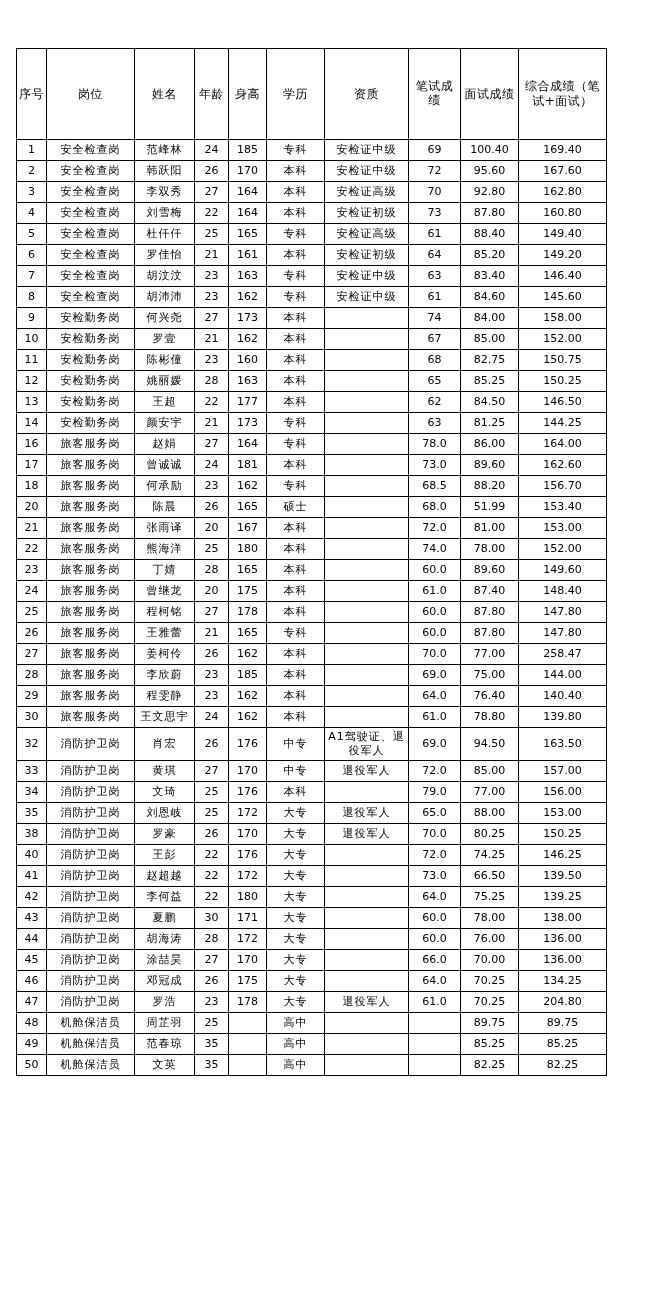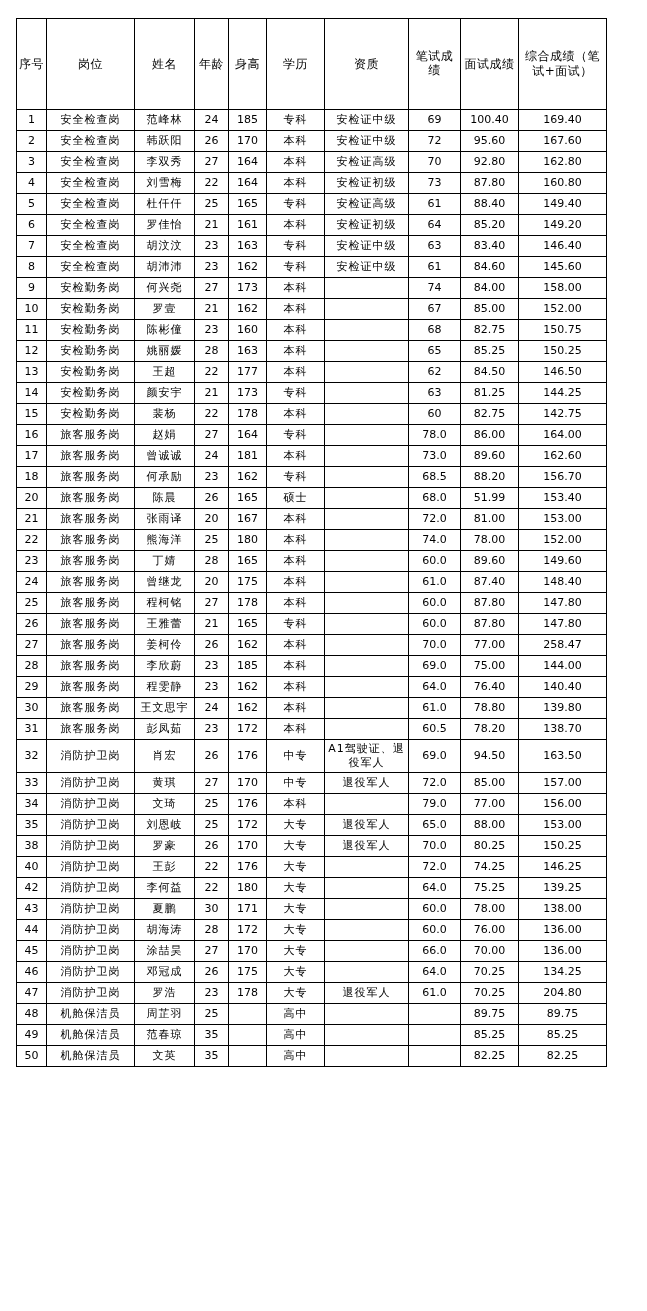--- a/index.html
+++ b/index.html
@@ -15,20 +15,21 @@
     width: 647px;
     height: 1311px;
     position: relative;
     box-sizing: border-box;
     padding: 18px 16px 14px 16px;
   }
   table.grid {
     border-collapse: collapse;
     width: 576px;
     table-layout: fixed;
+    margin-top: 30px;
   }
   table.grid th, table.grid td {
     border: 1px solid #000000;
     text-align: center;
     vertical-align: middle;
     font-size: 11px;
     line-height: 1.25;
     padding: 2px 1px;
     font-family: "DejaVu Sans", "Liberation Sans", sans-serif;
   }
@@ -257,32 +258,20 @@
           <td class="name">颜安宇</td>
           <td class="num">21</td>
           <td class="num">173</td>
           <td class="edu">专科</td>
           <td class="qual"></td>
           <td class="score">63</td>
           <td class="score">81.25</td>
           <td class="score">144.25</td>
         </tr>
         <tr>
-          <td class="num">15</td>
-          <td class="post">安检勤务岗</td>
-          <td class="name">裴杨</td>
-          <td class="num">22</td>
-          <td class="num">178</td>
-          <td class="edu">本科</td>
-          <td class="qual"></td>
-          <td class="score">60</td>
-          <td class="score">82.75</td>
-          <td class="score">142.75</td>
-        </tr>
-        <tr>
           <td class="num">16</td>
           <td class="post">旅客服务岗</td>
           <td class="name">赵娟</td>
           <td class="num">27</td>
           <td class="num">164</td>
           <td class="edu">专科</td>
           <td class="qual"></td>
           <td class="score">78.0</td>
           <td class="score">86.00</td>
           <td class="score">164.00</td>
@@ -435,32 +424,20 @@
           <td class="num">30</td>
           <td class="post">旅客服务岗</td>
           <td class="name">王文思宇</td>
           <td class="num">24</td>
           <td class="num">162</td>
           <td class="edu">本科</td>
           <td class="qual"></td>
           <td class="score">61.0</td>
           <td class="score">78.80</td>
           <td class="score">139.80</td>
-        </tr>
-        <tr>
-          <td class="num">31</td>
-          <td class="post">旅客服务岗</td>
-          <td class="name">彭凤茹</td>
-          <td class="num">23</td>
-          <td class="num">172</td>
-          <td class="edu">本科</td>
-          <td class="qual"></td>
-          <td class="score">60.5</td>
-          <td class="score">78.20</td>
-          <td class="score">138.70</td>
         </tr>
         <tr>
           <td class="num">32</td>
           <td class="post">消防护卫岗</td>
           <td class="name">肖宏</td>
           <td class="num">26</td>
           <td class="num">176</td>
           <td class="edu">中专</td>
           <td class="qual">A1驾驶证、退役军人</td>
           <td class="score">69.0</td>
@@ -521,20 +498,32 @@
           <td class="name">王彭</td>
           <td class="num">22</td>
           <td class="num">176</td>
           <td class="edu">大专</td>
           <td class="qual"></td>
           <td class="score">72.0</td>
           <td class="score">74.25</td>
           <td class="score">146.25</td>
         </tr>
         <tr>
+          <td class="num">41</td>
+          <td class="post">消防护卫岗</td>
+          <td class="name">赵超越</td>
+          <td class="num">22</td>
+          <td class="num">172</td>
+          <td class="edu">大专</td>
+          <td class="qual"></td>
+          <td class="score">73.0</td>
+          <td class="score">66.50</td>
+          <td class="score">139.50</td>
+        </tr>
+        <tr>
           <td class="num">42</td>
           <td class="post">消防护卫岗</td>
           <td class="name">李何益</td>
           <td class="num">22</td>
           <td class="num">180</td>
           <td class="edu">大专</td>
           <td class="qual"></td>
           <td class="score">64.0</td>
           <td class="score">75.25</td>
           <td class="score">139.25</td>

